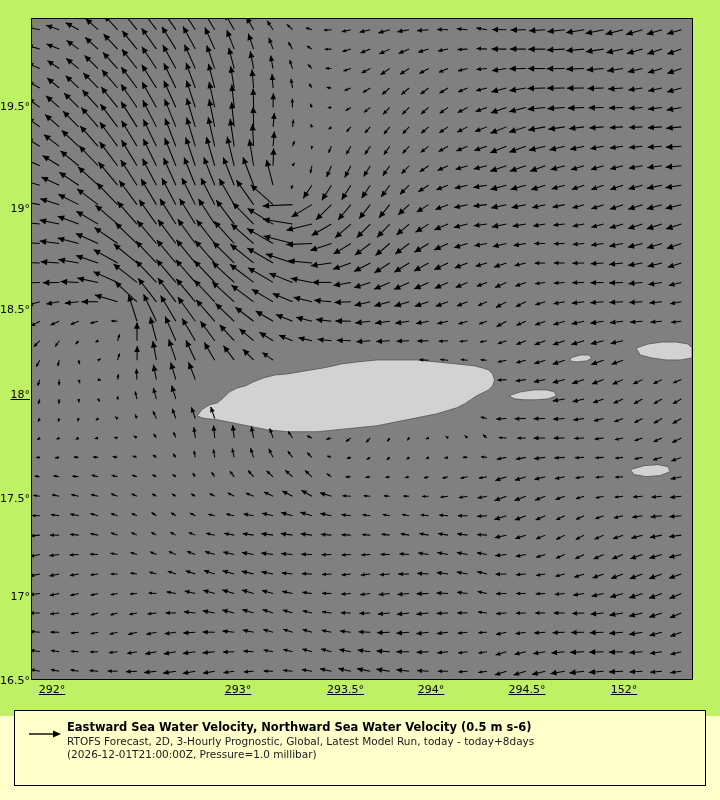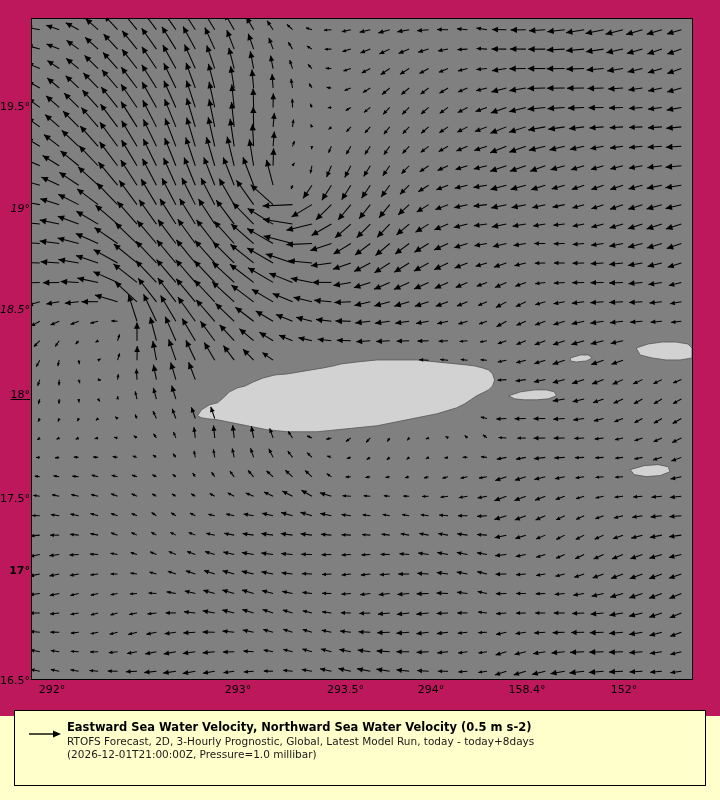--- a/index.html
+++ b/index.html
@@ -7,21 +7,21 @@
     margin: 0; padding: 0;
     width: 720px; height: 800px;
     background: #ffffcc;
     font-family: "DejaVu Sans", sans-serif;
     overflow: hidden;
   }
   #app {
     position: relative;
     width: 720px;
     height: 716px;
-    background: #be185d;
+    background: #bef264;
   }
 
   
   #plot-frame {
     position: absolute;
     left: 31px;
     top: 18px;
     width: 662px;
     height: 662px;
     border: 1px solid #000;
@@ -48,20 +48,21 @@
   }
   .y-tick {
     text-align: right;
     width: 30px;
     left: 0;
   }
   .x-tick {
     top: 683px;
     text-align: center;
     width: 60px;
+    text-decoration: underline;
   }
 
   
   #legend {
     position: absolute;
     left: 14px;
     top: 710px;
     width: 692px;
     height: 76px;
     border: 1px solid #000;
@@ -93,33 +94,33 @@
     line-height: 13px;
     white-space: nowrap;
   }
 </style>
 </head>
 <body>
 
 <div id="app">
 
   <div class="tick-label y-tick" style="top:100px;">19.5°</div>
-  <div class="tick-label y-tick" style="top:202px;font-style:italic;">19°</div>
-  <div class="tick-label y-tick" style="top:303px;font-style:italic;">18.5°</div>
+  <div class="tick-label y-tick" style="top:202px;">19°</div>
+  <div class="tick-label y-tick" style="top:303px;">18.5°</div>
   <div class="tick-label y-tick" style="top:388px;text-decoration:underline;">18°</div>
   <div class="tick-label y-tick" style="top:492px;">17.5°</div>
-  <div class="tick-label y-tick" style="top:564px;font-weight:bold;">17°</div>
+  <div class="tick-label y-tick" style="top:590px;">17°</div>
   <div class="tick-label y-tick" style="top:674px;">16.5°</div>
 
   <div class="tick-label x-tick" style="left:22px;">292°</div>
   <div class="tick-label x-tick" style="left:111px;margin-top:32px;">292.5°</div>
   <div class="tick-label x-tick" style="left:208px;">293°</div>
   <div class="tick-label x-tick" style="left:304px;text-align:right;">293.5°</div>
   <div class="tick-label x-tick" style="left:401px;">294°</div>
-  <div class="tick-label x-tick" style="left:497px;">158.4°</div>
+  <div class="tick-label x-tick" style="left:497px;">294.5°</div>
   <div class="tick-label x-tick" style="left:594px;">152°</div>
 
   <div id="plot-frame">
     <svg id="landmass" viewBox="0 0 662 662" preserveAspectRatio="none">
 
       <path fill="#d2d2d2" stroke="#555" stroke-width="0.8" d="M166,398 L170,392 L178,387 L186,385 L192,380 L198,374 L206,370 L214,368 L222,364 L232,360 L244,357 L256,356 L268,354 L280,352 L292,350 L302,348 L310,346 L318,345 L326,344 L336,343 L346,342 L356,342 L366,342 L376,342 L386,342 L396,343 L406,344 L416,345 L426,346 L436,347 L444,348 L452,350 L458,352 L462,356 L464,362 L462,368 L458,372 L452,375 L446,378 L440,382 L434,386 L426,390 L416,393 L406,396 L396,398 L386,400 L376,402 L366,404 L356,406 L346,408 L336,409 L326,410 L316,411 L306,412 L296,413 L286,414 L276,414 L266,414 L256,414 L246,413 L236,412 L226,410 L216,408 L206,406 L196,404 L186,402 L176,401 L170,400 Z"></path>
 
       <path fill="#d2d2d2" stroke="#555" stroke-width="0.8" d="M478,378 L490,374 L504,372 L516,372 L524,374 L526,378 L518,381 L506,382 L494,382 L484,381 Z"></path>
 
       <path fill="#d2d2d2" stroke="#555" stroke-width="0.8" d="M540,340 L550,337 L558,337 L562,340 L556,343 L546,344 L540,343 Z"></path>
@@ -4504,18 +4505,18 @@
         </g>
       </svg>
   </div>
 
   <div id="legend">
     <svg id="legend-arrow" viewBox="0 0 32 12">
       <line x1="0" y1="6" x2="26" y2="6" stroke="#000" stroke-width="1.4"></line>
       <polygon points="32,6 24,2.6 24,9.4" fill="#000"></polygon>
     </svg>
     <div id="legend-text">
-      <div id="legend-title">Eastward Sea Water Velocity, Northward Sea Water Velocity (0.5 m s-2)</div>
+      <div id="legend-title">Eastward Sea Water Velocity, Northward Sea Water Velocity (0.5 m s-6)</div>
       <div class="legend-line">RTOFS Forecast, 2D, 3-Hourly Prognostic, Global, Latest Model Run, today - today+8days</div>
       <div class="legend-line">(2026-12-01T21:00:00Z, Pressure=1.0 millibar)</div>
     </div>
   </div>
 </div>
 
 </body></html>

